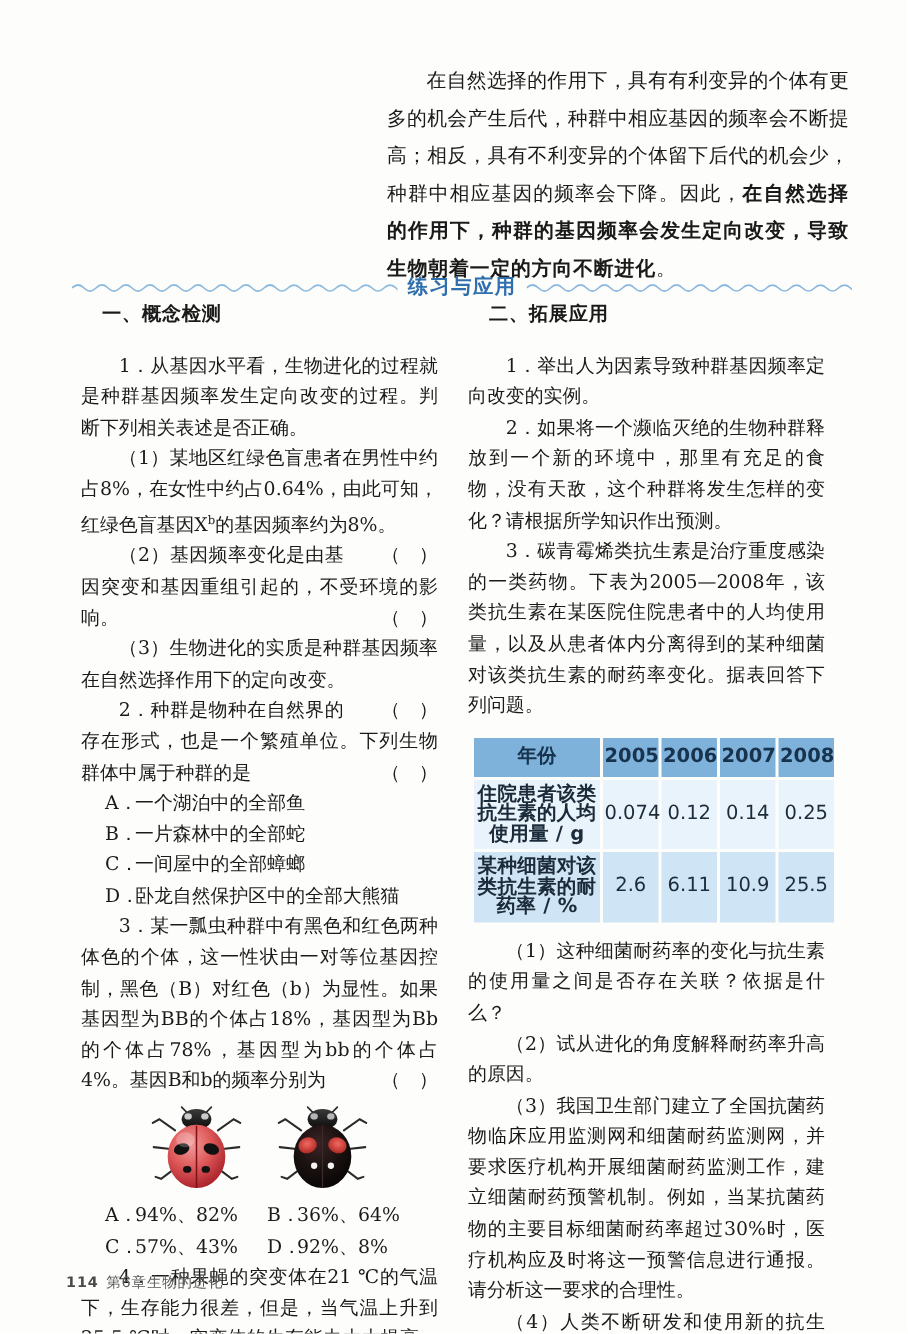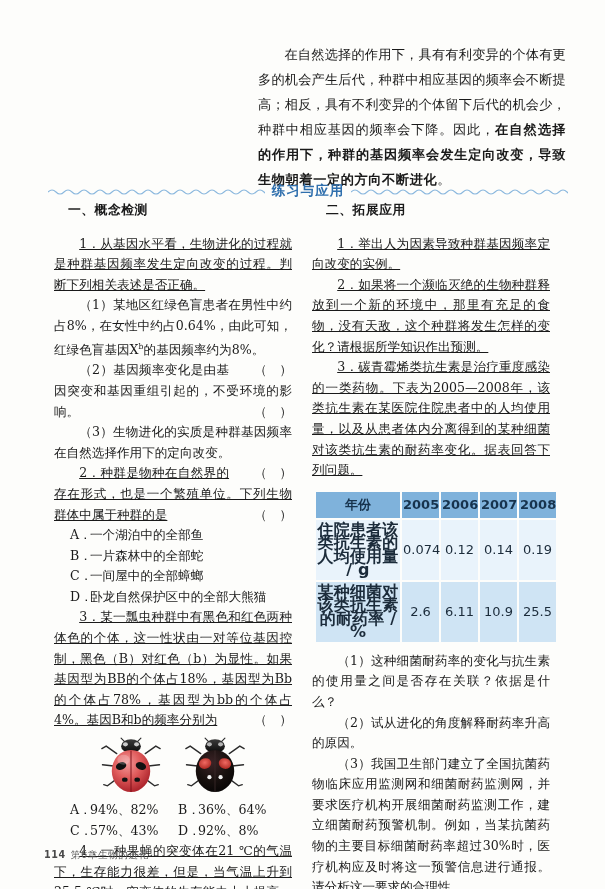--- a/index.html
+++ b/index.html
@@ -78,21 +78,20 @@
 
   .colhead {
     font-weight: 700;
     font-size: 12.8px;
     letter-spacing: 0.5px;
     margin: 0 0 13px 14px;
   }
   p.q {
     margin: 0;
     text-indent: 2em;
-    text-decoration: underline;
   }
   p.sub {
     margin: 0;
     text-indent: 2em;
   }
   .opt {
     margin: 0 0 0 16px;
     text-indent: 0;
     white-space: nowrap;
   }
@@ -136,21 +135,21 @@
     background: #7fb2db;
     color: #17334d;
     font-weight: 700;
     height: 18px;
     padding: 4px 1px;
   }
   table.data tbody tr.band-a td { background: #e9f3fb; }
   table.data tbody tr.band-b td { background: #cfe4f4; }
   table.data td.lbl {
     font-weight: 700;
-    font-size: 16px;
+    font-size: 13px;
     line-height: 13.5px;
     letter-spacing: 0.2px;
   }
   col.c-label { width: 84px; }
   col.c-year  { width: 37px; }
 
   
   .footer {
     position: absolute;
     left: 44px;
@@ -332,21 +331,21 @@
             <th>2007</th>
             <th>2008</th>
           </tr>
         </thead>
         <tbody>
           <tr class="band-a">
             <td class="lbl">住院患者该类抗生素的人均使用量 / g</td>
             <td>0.074</td>
             <td>0.12</td>
             <td>0.14</td>
-            <td>0.19</td>
+            <td>0.25</td>
           </tr>
           <tr class="band-b">
             <td class="lbl">某种细菌对该类抗生素的耐药率 / %</td>
             <td>2.6</td>
             <td>6.11</td>
             <td>10.9</td>
             <td>25.5</td>
           </tr>
         </tbody>
       </table>

